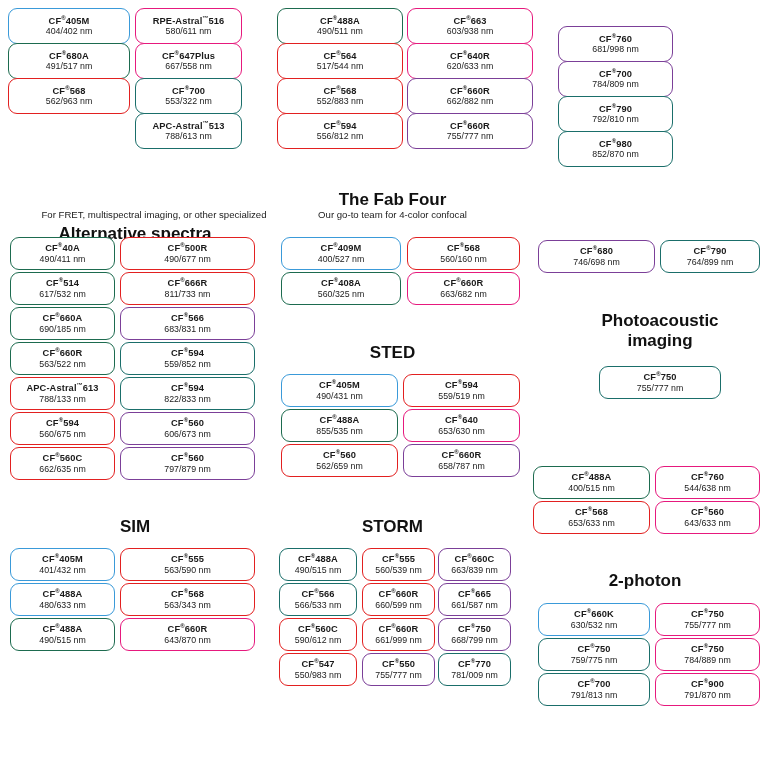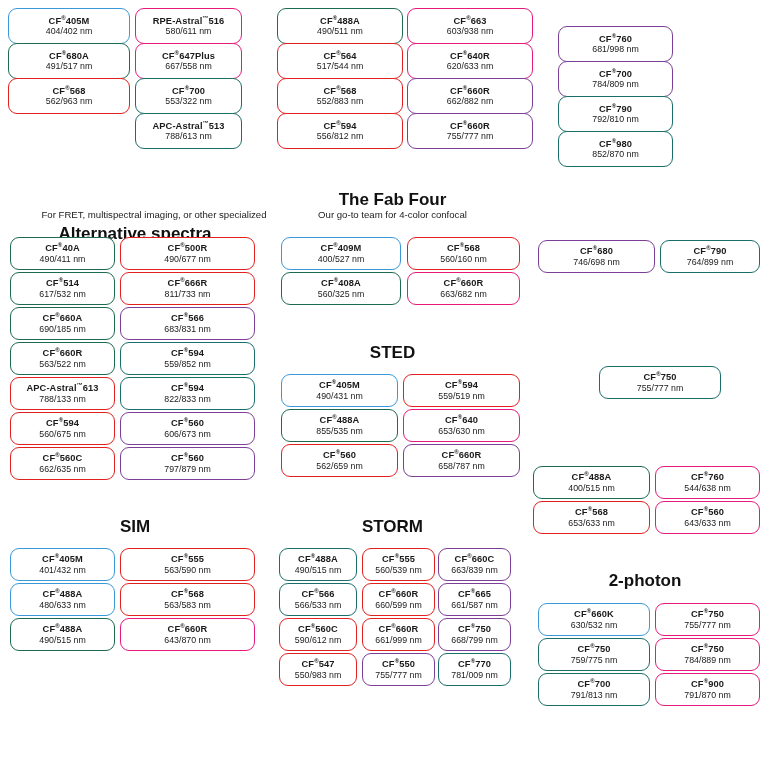--- a/index.html
+++ b/index.html
@@ -58,20 +58,24 @@
 <div class="canvas">
 
   <div class="sect-title" style="left:0px;top:190px;width:270px;margin-top:34px;">Alternative spectra</div>
   <div class="sect-sub" style="left:0px;top:209px;width:270px;padding-left:19px;">For FRET, multispectral imaging, or other specialized</div>
 
   <div class="sect-title" style="left:275px;top:190px;width:235px;">The Fab Four</div>
   <div class="sect-sub" style="left:275px;top:209px;width:235px;text-align:center;">Our go-to team for 4-color confocal</div>
 
   <div class="sect-title" style="left:275px;top:343px;width:235px;">STED</div>
 
+  <div class="sect-title two-line" style="left:560px;top:311px;width:200px;">
+    <span>Photoacoustic</span><br>
+    <span>imaging</span>
+  </div>
 
 
   <div class="sect-title" style="left:275px;top:517px;width:235px;">STORM</div>
 
   <div class="sect-title" style="left:0px;top:517px;width:270px;">SIM</div>
 
   <div class="sect-title" style="left:530px;top:571px;width:230px;">2-photon</div>
 
   <div id="box-layer">
       <div class="box c-blue" style="left: 8px; top: 8px; width: 122px; height: 36px;">
@@ -285,21 +289,21 @@
       <div class="box c-green" style="left: 10px; top: 618px; width: 105px; height: 33px;">
         <div class="nm">CF<sup>®</sup>488A</div>
         <div class="sp">490/515 nm</div>
       </div>
       <div class="box c-red" style="left: 120px; top: 548px; width: 135px; height: 33px;">
         <div class="nm">CF<sup>®</sup>555</div>
         <div class="sp">563/590 nm</div>
       </div>
       <div class="box c-red" style="left: 120px; top: 583px; width: 135px; height: 33px;">
         <div class="nm">CF<sup>®</sup>568</div>
-        <div class="sp">563/583 nm</div>
+        <div class="sp">563/343 nm</div>
       </div>
       <div class="box c-magenta" style="left: 120px; top: 618px; width: 135px; height: 33px;">
         <div class="nm">CF<sup>®</sup>660R</div>
         <div class="sp">643/870 nm</div>
       </div>
       <div class="box c-teal" style="left: 279px; top: 548px; width: 78px; height: 33px;">
         <div class="nm">CF<sup>®</sup>488A</div>
         <div class="sp">490/515 nm</div>
       </div>
       <div class="box c-teal" style="left: 279px; top: 583px; width: 78px; height: 33px;">

